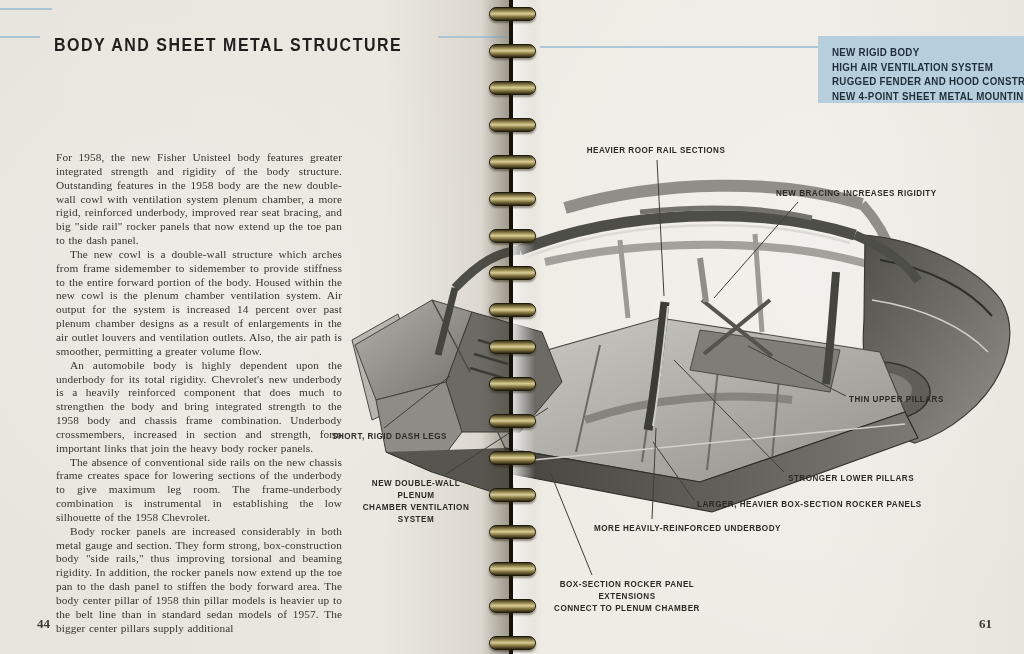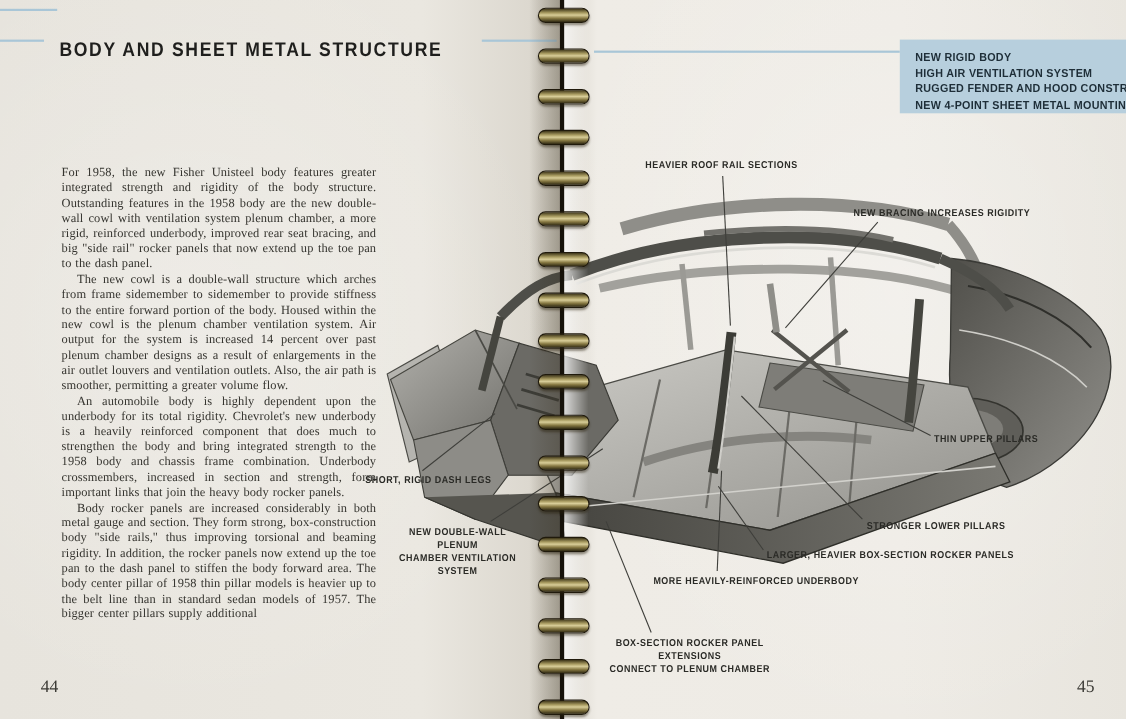--- a/index.html
+++ b/index.html
@@ -39,21 +39,21 @@
   .copy p{margin:0;}
   .copy p + p{text-indent:14px;}
 
   
   .callout{position:absolute;z-index:3;font-size:9px;font-weight:700;letter-spacing:.55px;
     color:#2a2a26;white-space:pre-line;line-height:12px;transform:scale(.9,1);}
   .co-left{transform-origin:left top;}
   .co-center{text-align:center;transform-origin:center top;}
 
   .pageno{position:absolute;z-index:3;font-family:"Liberation Serif",serif;
-    font-size:16px;font-weight:400;color:#3c3b36;}
+    font-size:13px;font-weight:700;color:#3c3b36;}
   .pageno-left{left:37px;top:616px;}
   .pageno-right{left:979px;top:616px;}
 
   
   .art{position:absolute;inset:0;z-index:2;}
 
   
   .spine{position:absolute;left:509px;top:0;width:4px;height:654px;background:#16120a;z-index:5;}
   .spine-glow{position:absolute;left:513px;top:0;width:22px;height:654px;z-index:5;
     background:linear-gradient(90deg,rgba(255,255,255,.75),rgba(255,255,255,0));}
@@ -88,20 +88,21 @@
     <div class="item">NEW RIGID BODY</div>
     <div class="item">HIGH AIR VENTILATION SYSTEM</div>
     <div class="item">RUGGED FENDER AND HOOD CONSTRUCTION</div>
     <div class="item">NEW 4-POINT SHEET METAL MOUNTING</div>
   </div>
 
   <div class="copy">
     <p>For 1958, the new Fisher Unisteel body features greater integrated strength and rigidity of the body structure.  Outstanding features in the 1958 body are the new double-wall cowl with ventilation system plenum chamber, a more rigid, reinforced underbody, improved rear seat bracing, and big "side rail" rocker panels that now extend up the toe pan to the dash panel.</p>
     <p>The new cowl is a double-wall structure which arches from frame sidemember to sidemember to provide stiffness to the entire forward portion of the body.  Housed within the new cowl is the plenum chamber ventilation system.  Air output for the system is increased 14 percent over past plenum chamber designs as a result of enlargements in the air outlet louvers and ventilation outlets. Also, the air path is smoother, permitting a greater volume flow.</p>
     <p>An automobile body is highly dependent upon the underbody for its total rigidity.  Chevrolet's new underbody is a heavily reinforced component that does much to strengthen the body and bring integrated strength to the 1958 body and chassis frame combination.  Underbody crossmembers, increased in section and strength, form important links that join the heavy body rocker panels.</p>
+    <p>The absence of conventional side rails on the new chassis frame creates space for lowering sections of the underbody to give maximum leg room.  The frame-underbody combination is instrumental in establishing the low silhouette of the 1958 Chevrolet.</p>
     <p>Body rocker panels are increased considerably in both metal gauge and section.  They form strong, box-construction body "side rails," thus improving torsional and beaming rigidity.  In addition, the rocker panels now extend up the toe pan to the dash panel to stiffen the body forward area.  The body center pillar of 1958 thin pillar models is heavier up to the belt line than in standard sedan models of 1957.  The bigger center pillars supply additional</p>
   </div>
 
   <svg class="art" viewBox="0 0 1024 654">
     <defs>
       <linearGradient id="gRear" x1="0" y1="0" x2="1" y2="1">
         <stop offset="0" stop-color="#504f4a"></stop>
           <stop offset="1" stop-color="#908f8a"></stop>
       </linearGradient>
       <linearGradient id="gFloor" x1="0" y1="0" x2="1" y2="1">
@@ -181,21 +182,21 @@
   <div class="callout co-left" style="left:788px;top:472px">STRONGER LOWER PILLARS</div>
   <div class="callout co-left" style="left:697px;top:498px">LARGER, HEAVIER BOX-SECTION ROCKER PANELS</div>
   <div class="callout co-left" style="left:332px;top:430px">SHORT, RIGID DASH LEGS</div>
   <div class="callout co-center" style="left:345px;top:477px;width:142px">NEW DOUBLE-WALL PLENUM
 CHAMBER VENTILATION SYSTEM</div>
   <div class="callout co-left" style="left:594px;top:522px">MORE HEAVILY-REINFORCED UNDERBODY</div>
   <div class="callout co-center" style="left:532px;top:578px;width:190px">BOX-SECTION ROCKER PANEL EXTENSIONS
 CONNECT TO PLENUM CHAMBER</div>
 
   <div class="pageno pageno-left">44</div>
-  <div class="pageno pageno-right">45</div>
+  <div class="pageno pageno-right">61</div>
 
   <div class="spine-shade"></div>
   <div class="spine"></div>
   <div class="spine-glow"></div>
   <div class="ring" style="top:7px"></div>
   <div class="ring" style="top:44px"></div>
   <div class="ring" style="top:81px"></div>
   <div class="ring" style="top:118px"></div>
   <div class="ring" style="top:155px"></div>
   <div class="ring" style="top:192px"></div>

